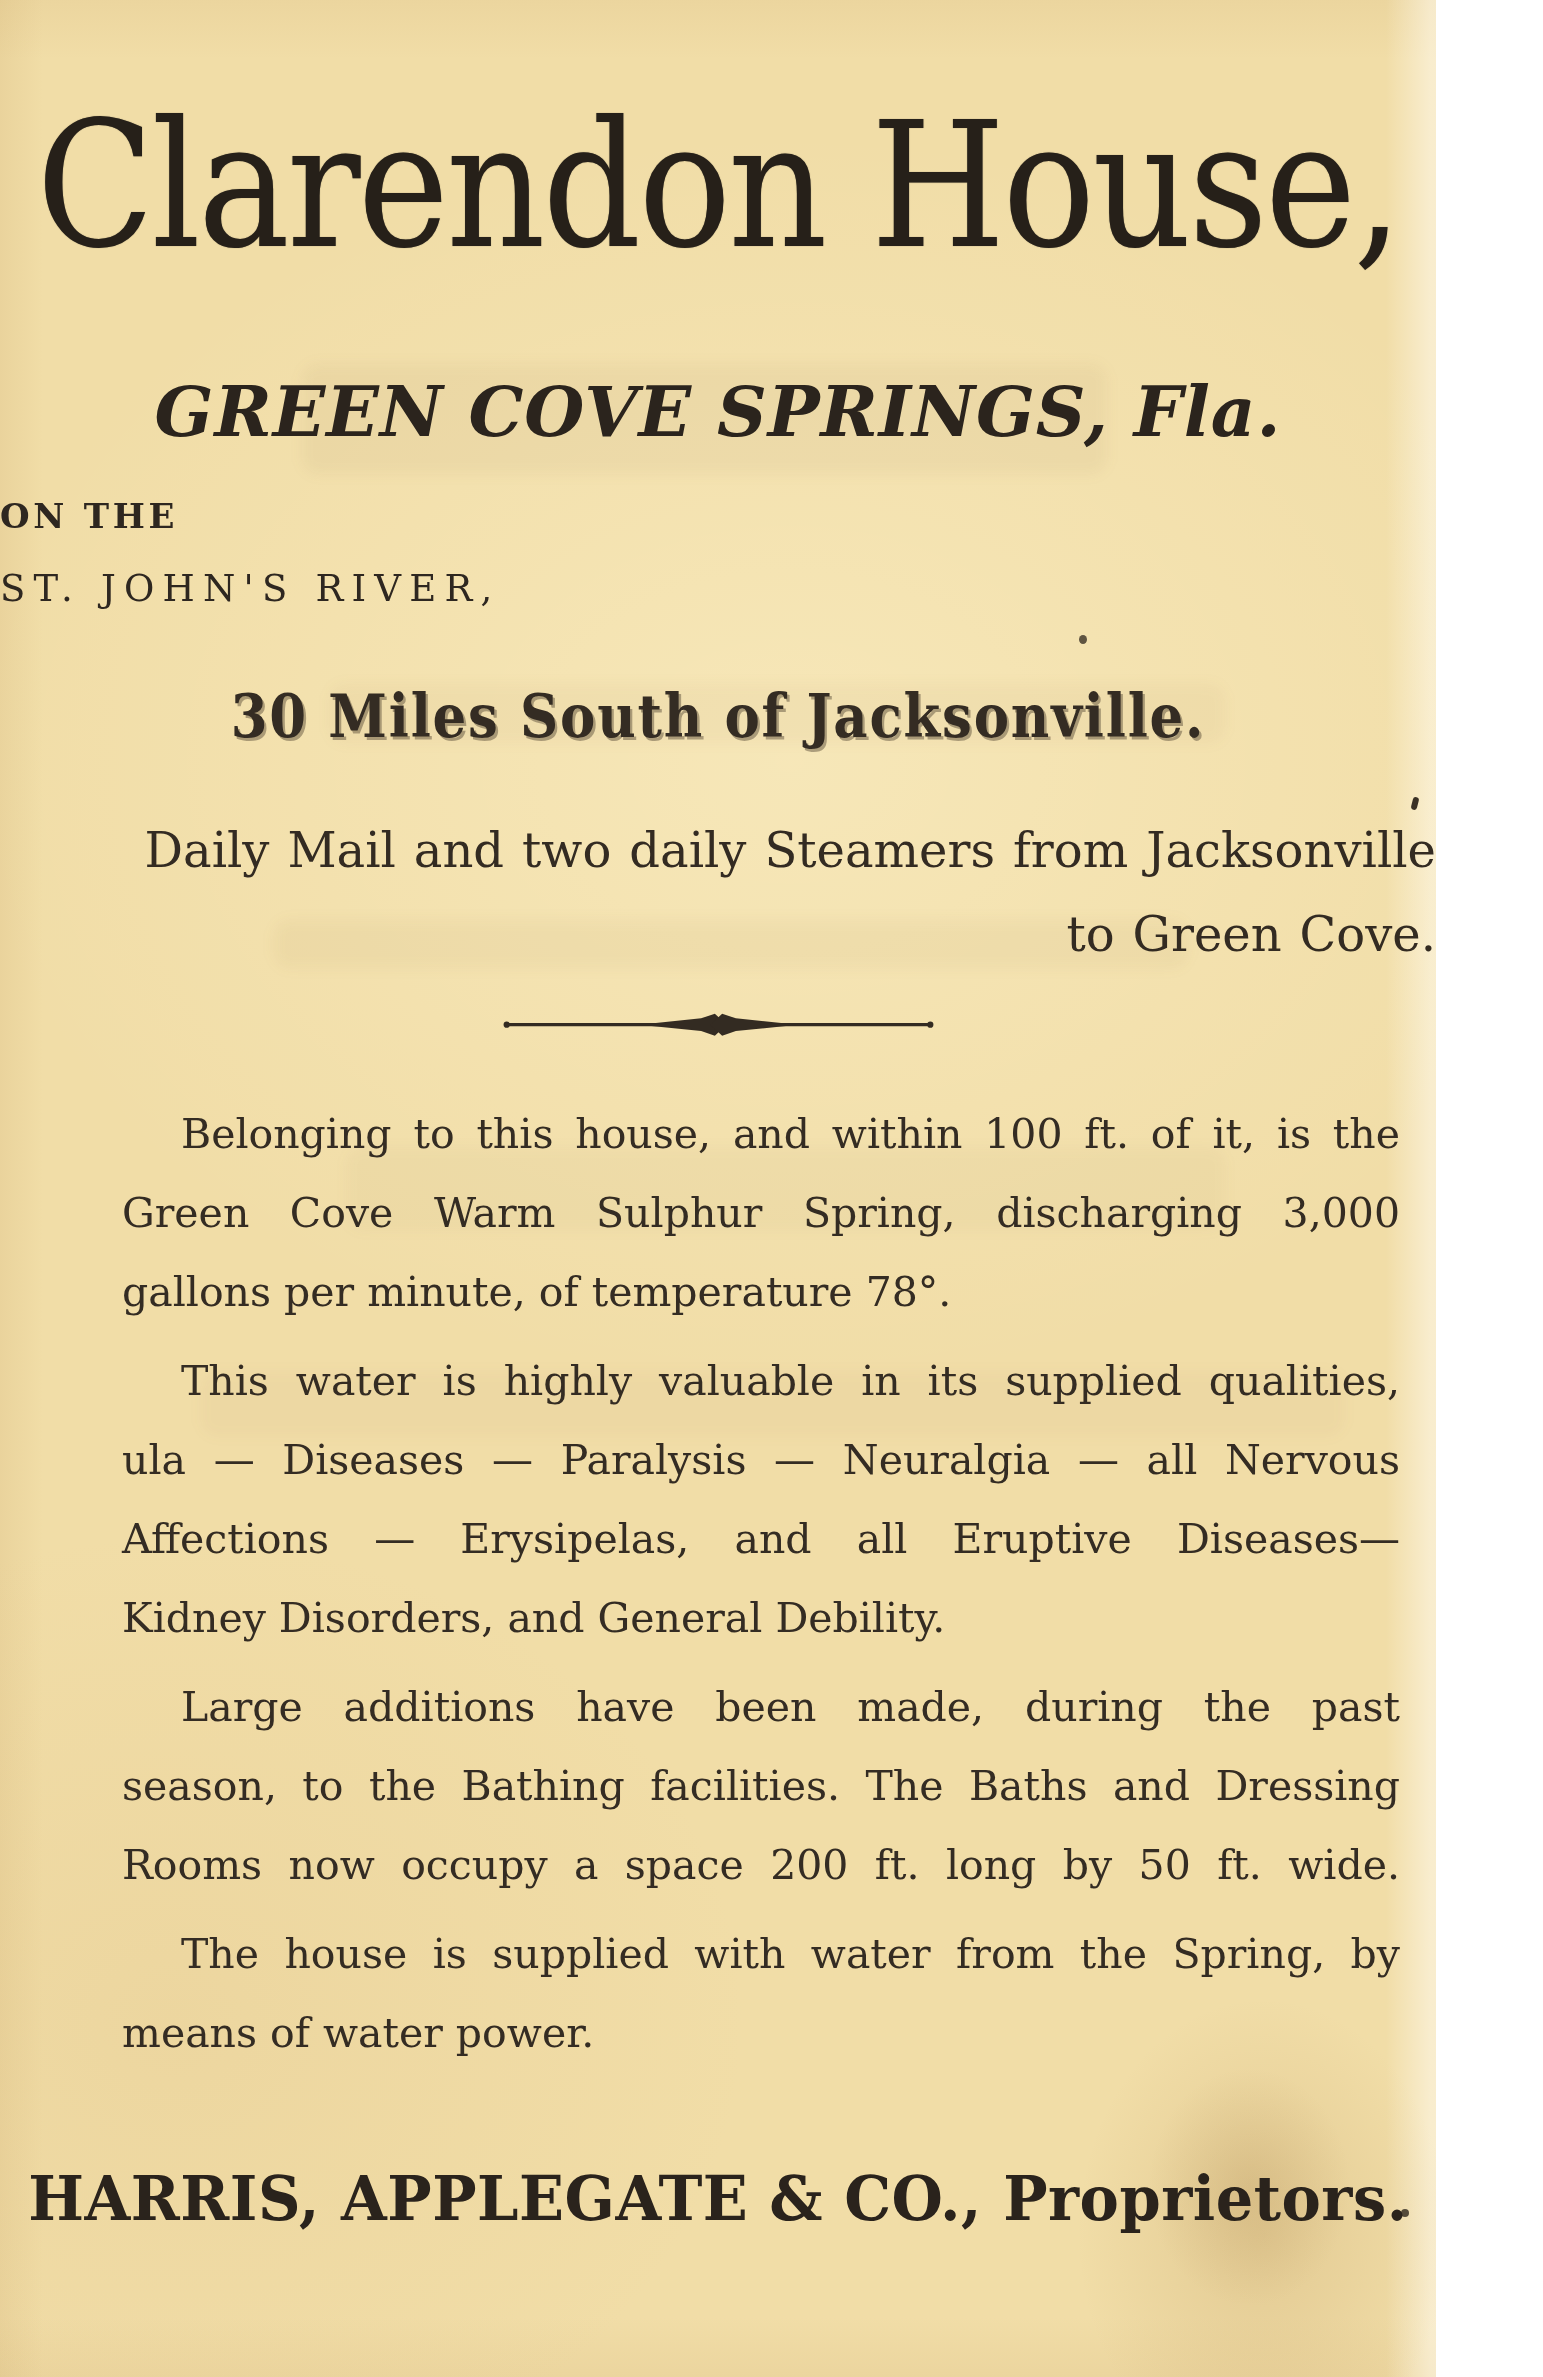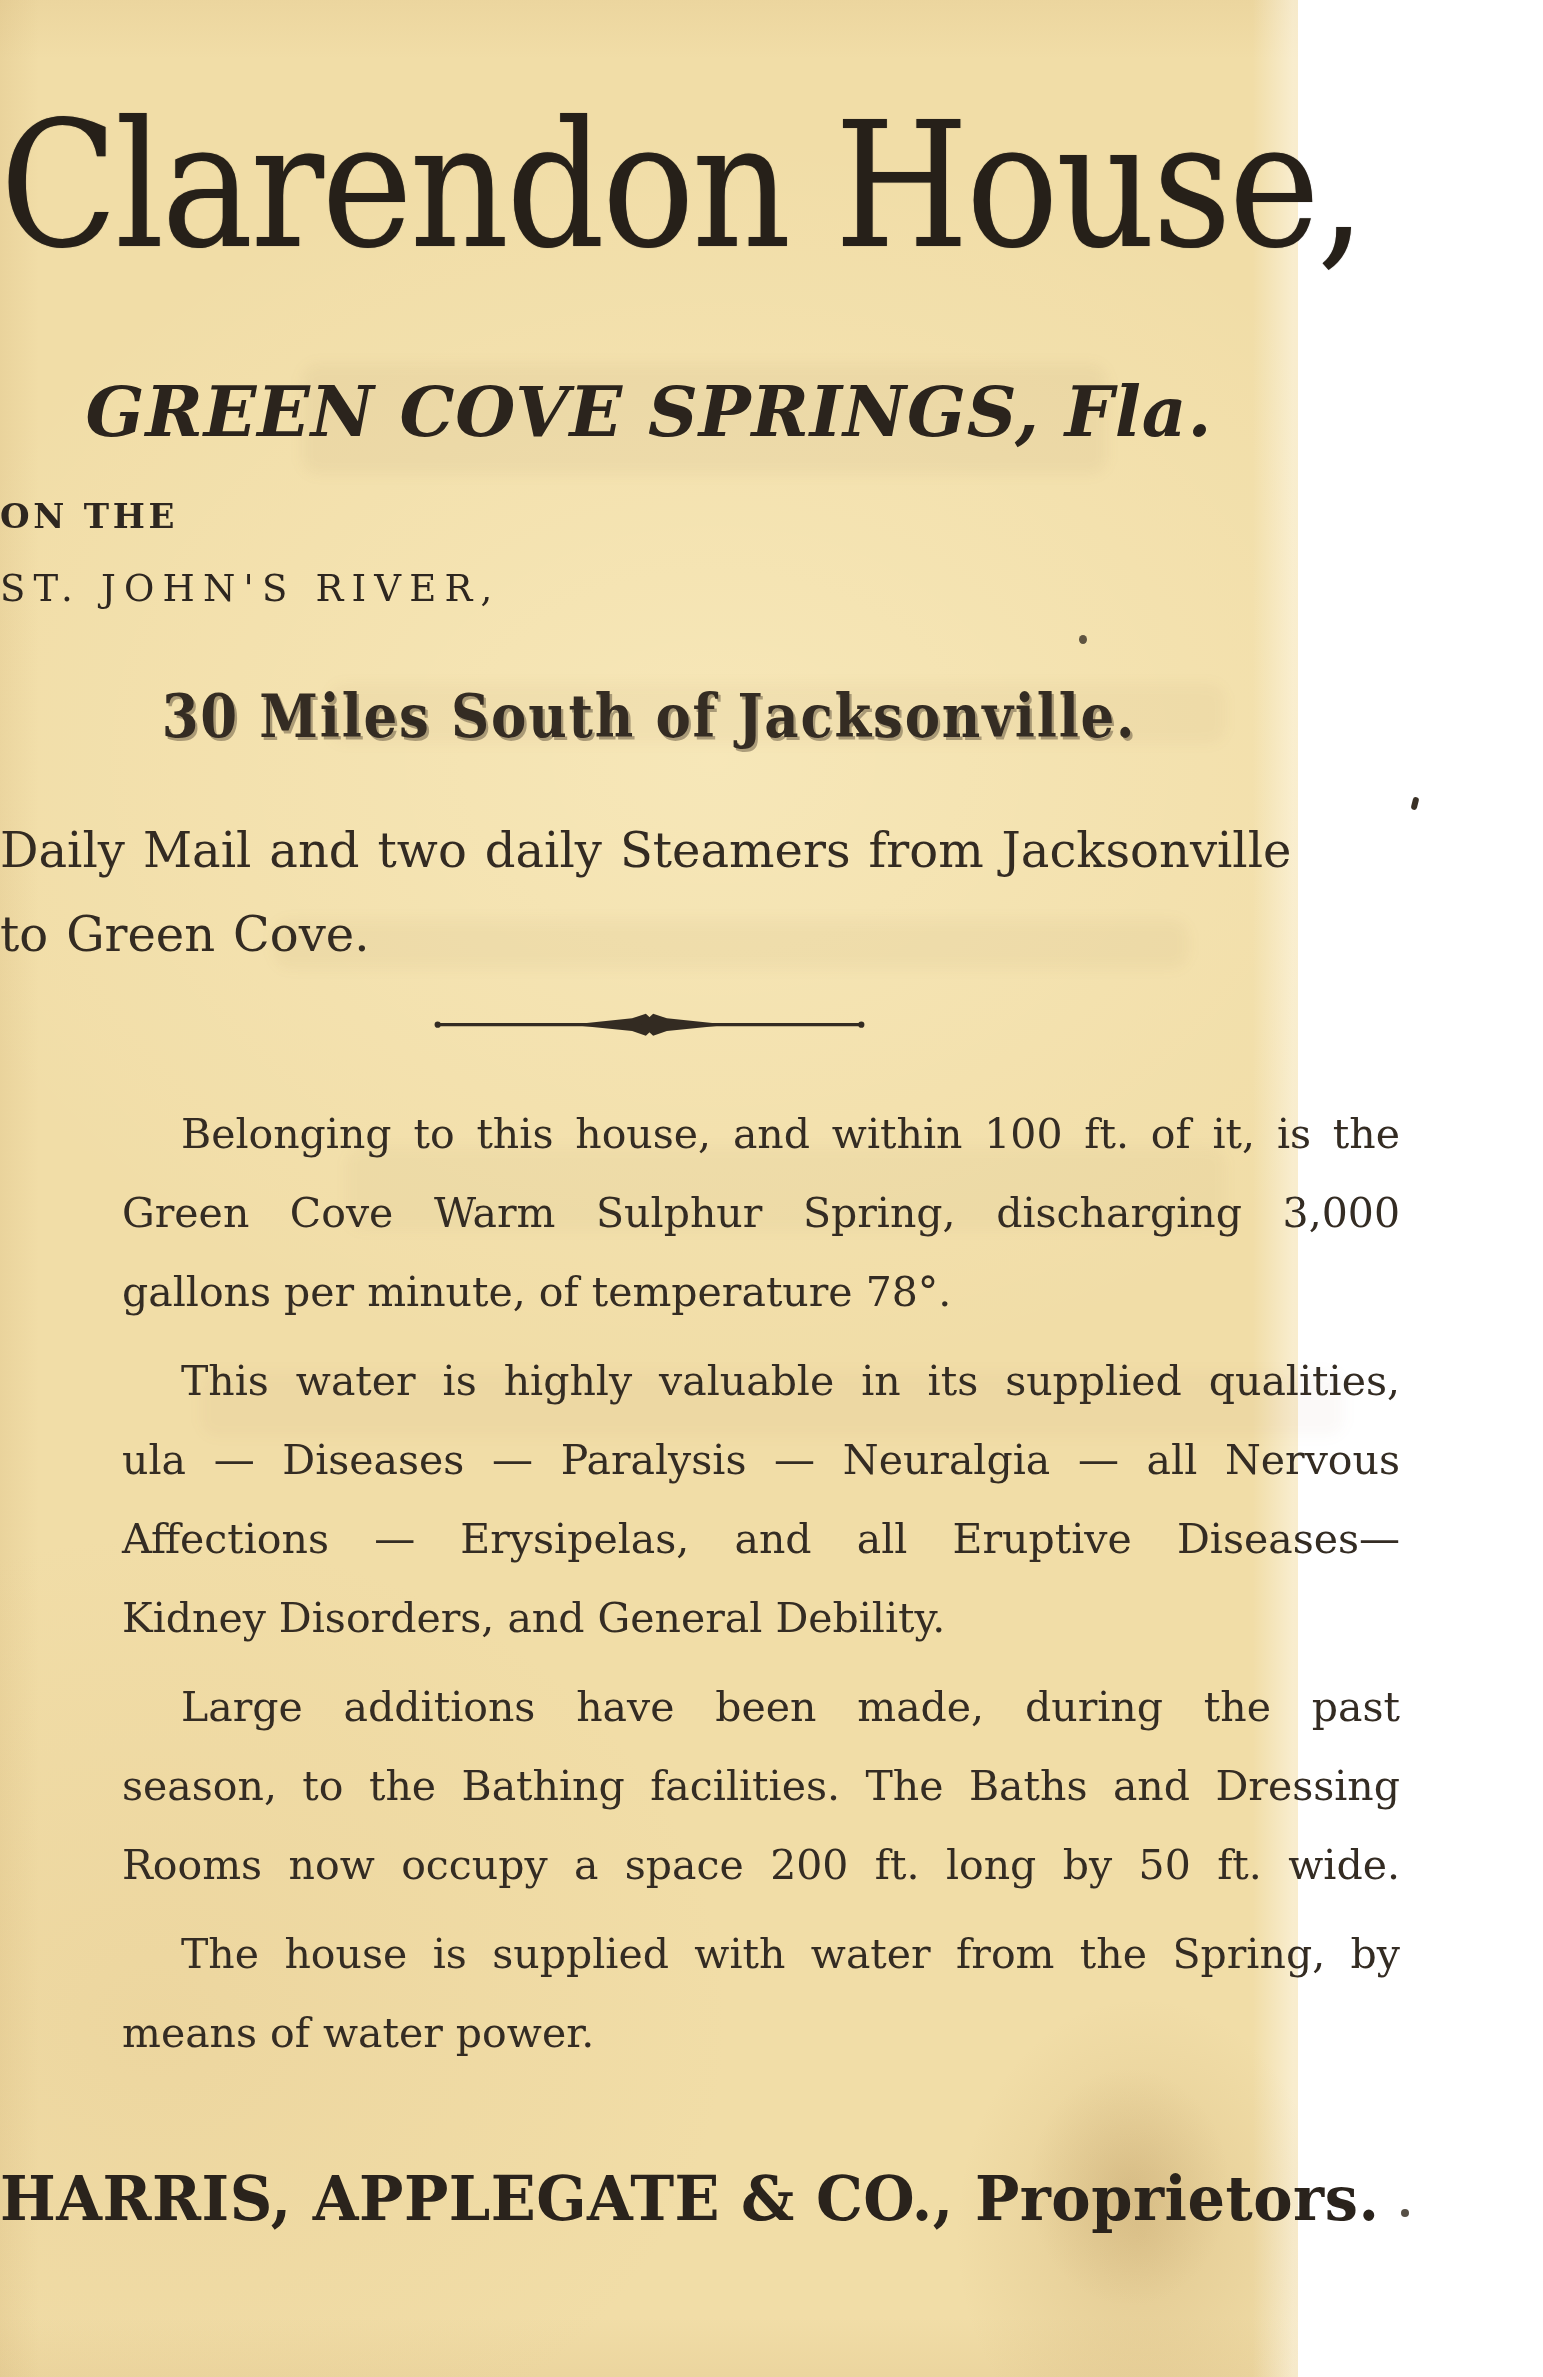--- a/index.html
+++ b/index.html
@@ -3,21 +3,21 @@
 <meta charset="utf-8">
 <style>
   html, body { margin: 0; padding: 0; }
   body {
     width: 1544px; height: 2377px;
     font-family: "DejaVu Serif", serif;
     overflow: hidden;
   }
   .page {
     position: relative;
-    width: 1298px; height: 2377px;
+    width: 1436px; height: 2377px;
     color: #332b22;
     background-color: #f1dda7;
     background-image:
       radial-gradient(ellipse 1143px 869px at 55% 32%, rgba(255,246,210,0.40), transparent 72%),
       radial-gradient(ellipse 823px 695px at 12% 85%, rgba(213,178,117,0.16), transparent 70%),
       radial-gradient(ellipse 274px 347px at 88% 94%, rgba(168,126,66,0.20), transparent 68%),
       radial-gradient(ellipse 155px 183px at 87% 92%, rgba(150,110,55,0.18), transparent 65%),
       linear-gradient(to right, rgba(196,160,98,0.16) 0%, rgba(196,160,98,0) 3%, rgba(196,160,98,0) 96.5%, rgba(255,250,238,0.55) 99.6%),
       linear-gradient(to bottom, rgba(203,168,106,0.14) 0%, rgba(203,168,106,0) 2.5%, rgba(203,168,106,0) 97.5%, rgba(206,172,112,0.16) 100%);
   }
@@ -66,21 +66,21 @@
     font-weight: bold;
     letter-spacing: 1.8px;
     color: #342c23;
     transform: scaleY(1.14);
     transform-origin: 50% 0;
     text-shadow: 2.3px 2.3px 0 rgba(62,50,36,0.40);
     white-space: nowrap;
   }
   .mail {
     top: 808px;
-    text-align: left;
+    text-align: right;
     font-size: 48px;
     line-height: 84px;
     word-spacing: 2.7px;
     color: #332b22;
   }
   .mail-line { white-space: nowrap; }
 
   
   .divider { top: 1011px; text-align: center; }
   .divider svg { display: inline-block; }

